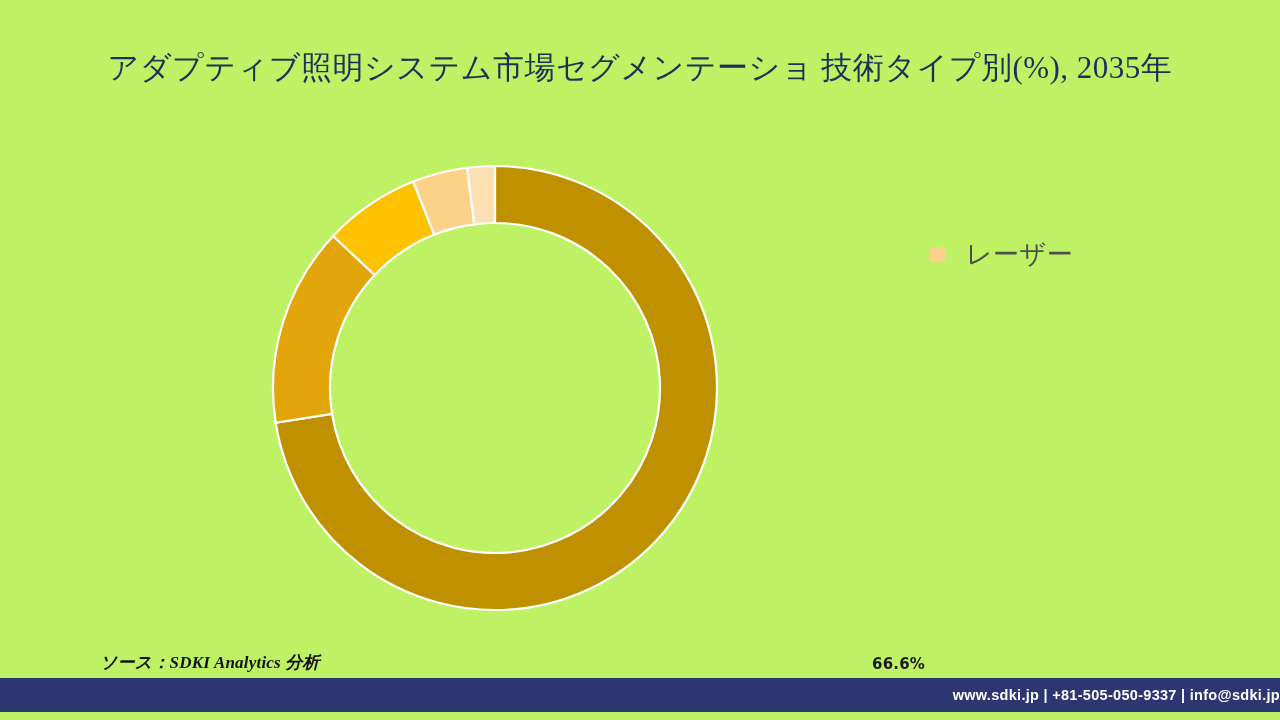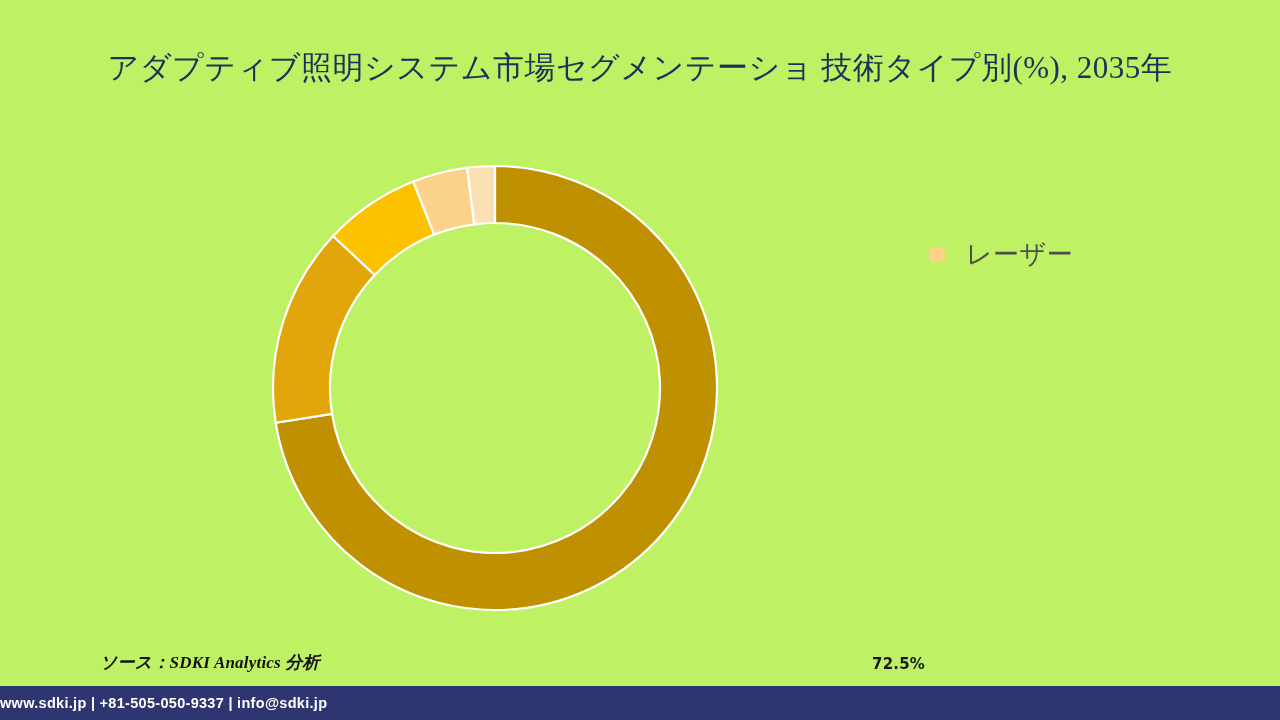--- a/index.html
+++ b/index.html
@@ -106,27 +106,27 @@
     font-size: 17px;
     letter-spacing: 0.2px;
     white-space: nowrap;
     margin-top: 6px;
   }
 
   
   #footer-bar {
     position: absolute;
     left: 0;
-    bottom: 0;
+    bottom: 8px;
     width: 1280px;
     height: 34px;
     background: #2e3672;
     display: flex;
     align-items: center;
-    justify-content: flex-start;
+    justify-content: flex-end;
   }
   #footer-text {
     color: #ffffff;
     font-size: 14.5px;
     font-weight: 700;
     letter-spacing: 0.3px;
     white-space: nowrap;
   }
 </style>
 </head>
@@ -139,21 +139,21 @@
   <div id="donut-wrap">
     <svg id="donut-svg" viewBox="0 0 470 470">
       <g id="slices-group">
           <path d="M 235 11 A 222 222 0 1 1 15.733188387879437 267.72845123893126 L 72.03142380180228 258.81168673163813 A 165 165 0 1 0 235 68 Z" fill="#bf9000" class="slice"></path>
           <path d="M 15.733188387879437 267.72845123893126 A 222 222 0 0 1 73.16896471244658 81.03054248383117 L 114.72017647546706 120.04972752176641 A 165 165 0 0 0 72.03142380180228 258.81168673163813 Z" fill="#e3a60a" class="slice"></path>
           <path d="M 73.16896471244658 81.03054248383117 A 222 222 0 0 1 153.27634930400137 26.58962013280825 L 174.25944880702804 79.58687982843855 A 165 165 0 0 0 114.72017647546706 120.04972752176641 Z" fill="#fcc200" class="slice"></path>
           <path d="M 153.27634930400137 26.58962013280825 A 222 222 0 0 1 207.17602214872417 12.750536308185957 L 214.3200164618896 69.30107428311118 A 165 165 0 0 0 174.25944880702804 79.58687982843855 Z" fill="#fcd28a" class="slice"></path>
           <path d="M 207.17602214872417 12.750536308185957 A 222 222 0 0 1 234.99999999999977 11 L 234.99999999999983 68 A 165 165 0 0 0 214.3200164618896 69.30107428311118 Z" fill="#fbe0b4" class="slice"></path>
         </g>
     </svg>
-    <div id="data-label-led">72.5%</div>
+    <div id="data-label-led">66.6%</div>
   </div>
 
   <div id="legend">
     <div class="legend-item">
       <span class="legend-swatch" style="background: rgb(252, 210, 138);"></span>
       <span class="legend-label">レーザー</span>
     </div>
   </div>
 
   <div id="source-note">ソース：SDKI Analytics 分析</div>

